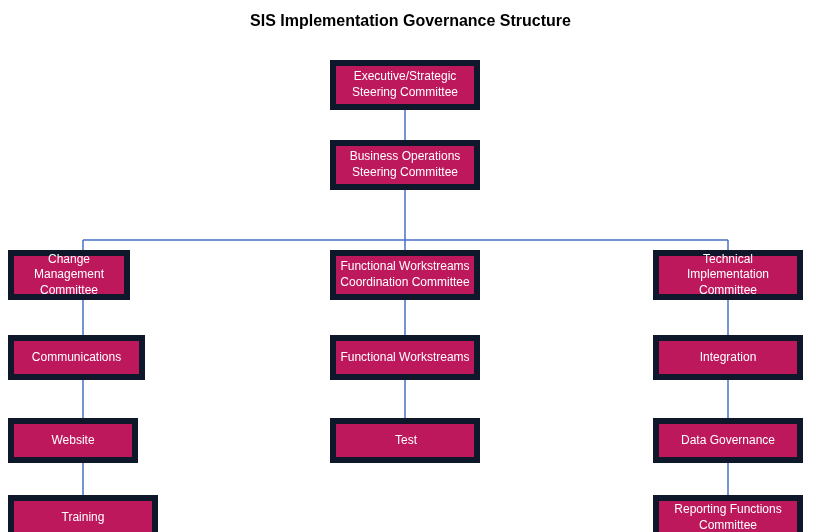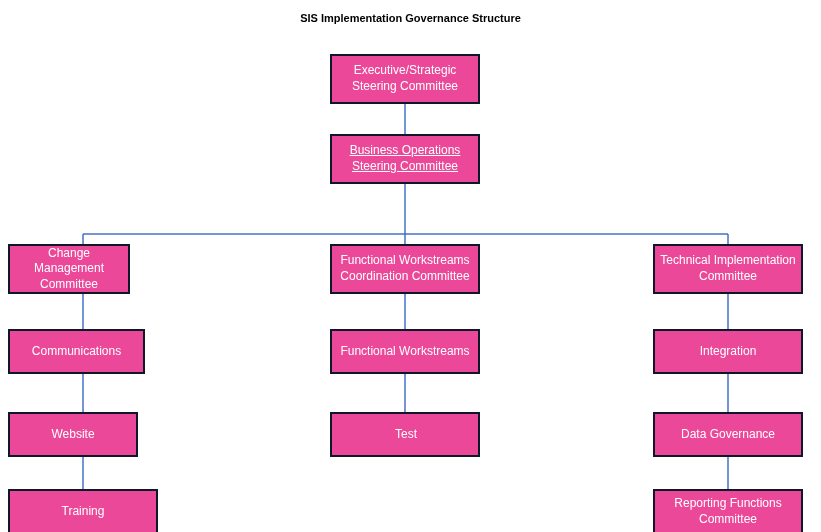--- a/index.html
+++ b/index.html
@@ -6,41 +6,41 @@
     body {
       font-family: Arial, sans-serif;
       background: #fff;
       width: 821px;
       height: 532px;
       overflow: hidden;
       position: relative;
     }
     .page-title {
       text-align: center;
-      font-size: 11px;
+      font-size: 16px;
       font-weight: bold;
       padding: 12px 0 0 0;
       color: #000;
     }
     .org-chart {
       position: relative;
       width: 821px;
       height: 490px;
       margin-top: 0;
     }
     .box {
       position: absolute;
-      background: #ec4899;
+      background: #be185d;
       color: #fff;
       font-size: 12px;
       text-align: center;
       display: flex;
       align-items: center;
       justify-content: center;
-      border: 2px solid #0f172a;
+      border: 6px solid #0f172a;
       line-height: 1.3;
       padding: 4px;
     }
     svg.connectors {
       position: absolute;
       top: 0; left: 0;
       width: 821px;
       height: 490px;
       pointer-events: none;
     }
@@ -82,21 +82,21 @@
 
     <line x1="728" y1="270" x2="728" y2="305"></line>
 
     <line x1="728" y1="350" x2="728" y2="388"></line>
 
     <line x1="728" y1="433" x2="728" y2="465"></line>
   </svg>
 
   <div class="box" style="left:330px;top:30px;width:150px;height:50px;">Executive/Strategic<br>Steering Committee</div>
 
-  <div class="box" style="left:330px;top:110px;width:150px;height:50px;text-decoration:underline;">Business Operations<br>Steering Committee</div>
+  <div class="box" style="left:330px;top:110px;width:150px;height:50px;">Business Operations<br>Steering Committee</div>
 
   <div class="box" style="left:8px;top:220px;width:122px;height:50px;">Change Management<br>Committee</div>
 
   <div class="box" style="left:330px;top:220px;width:150px;height:50px;">Functional Workstreams<br>Coordination Committee</div>
 
   <div class="box" style="left:653px;top:220px;width:150px;height:50px;">Technical Implementation<br>Committee</div>
 
   <div class="box" style="left:8px;top:305px;width:137px;height:45px;">Communications</div>
 
   <div class="box" style="left:330px;top:305px;width:150px;height:45px;">Functional Workstreams</div>

